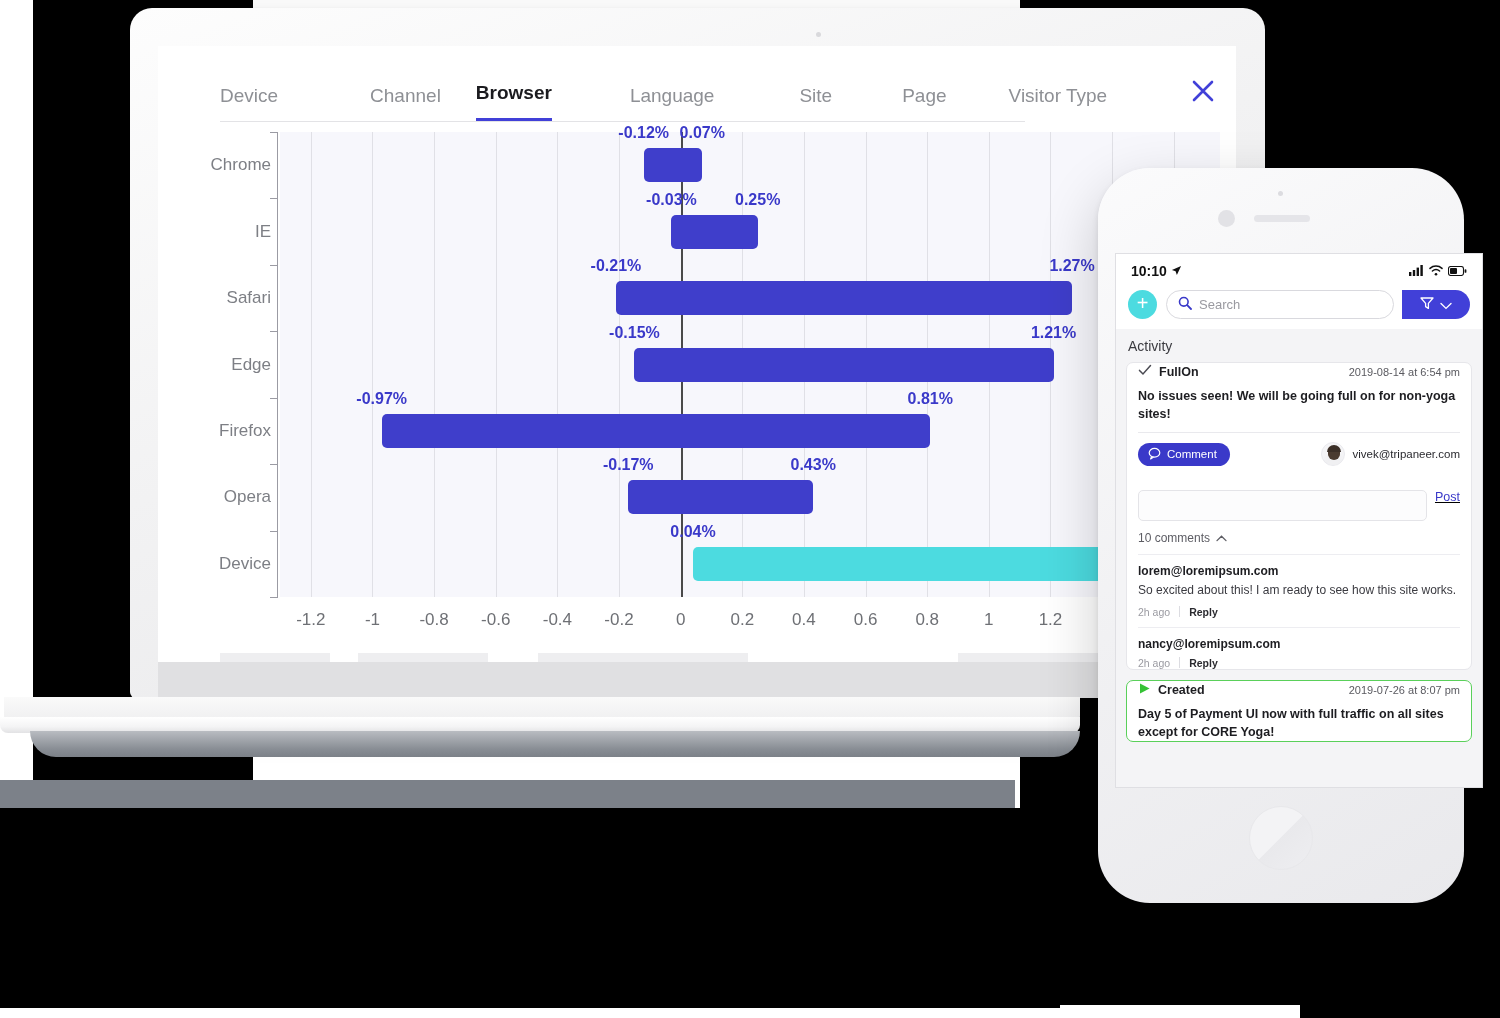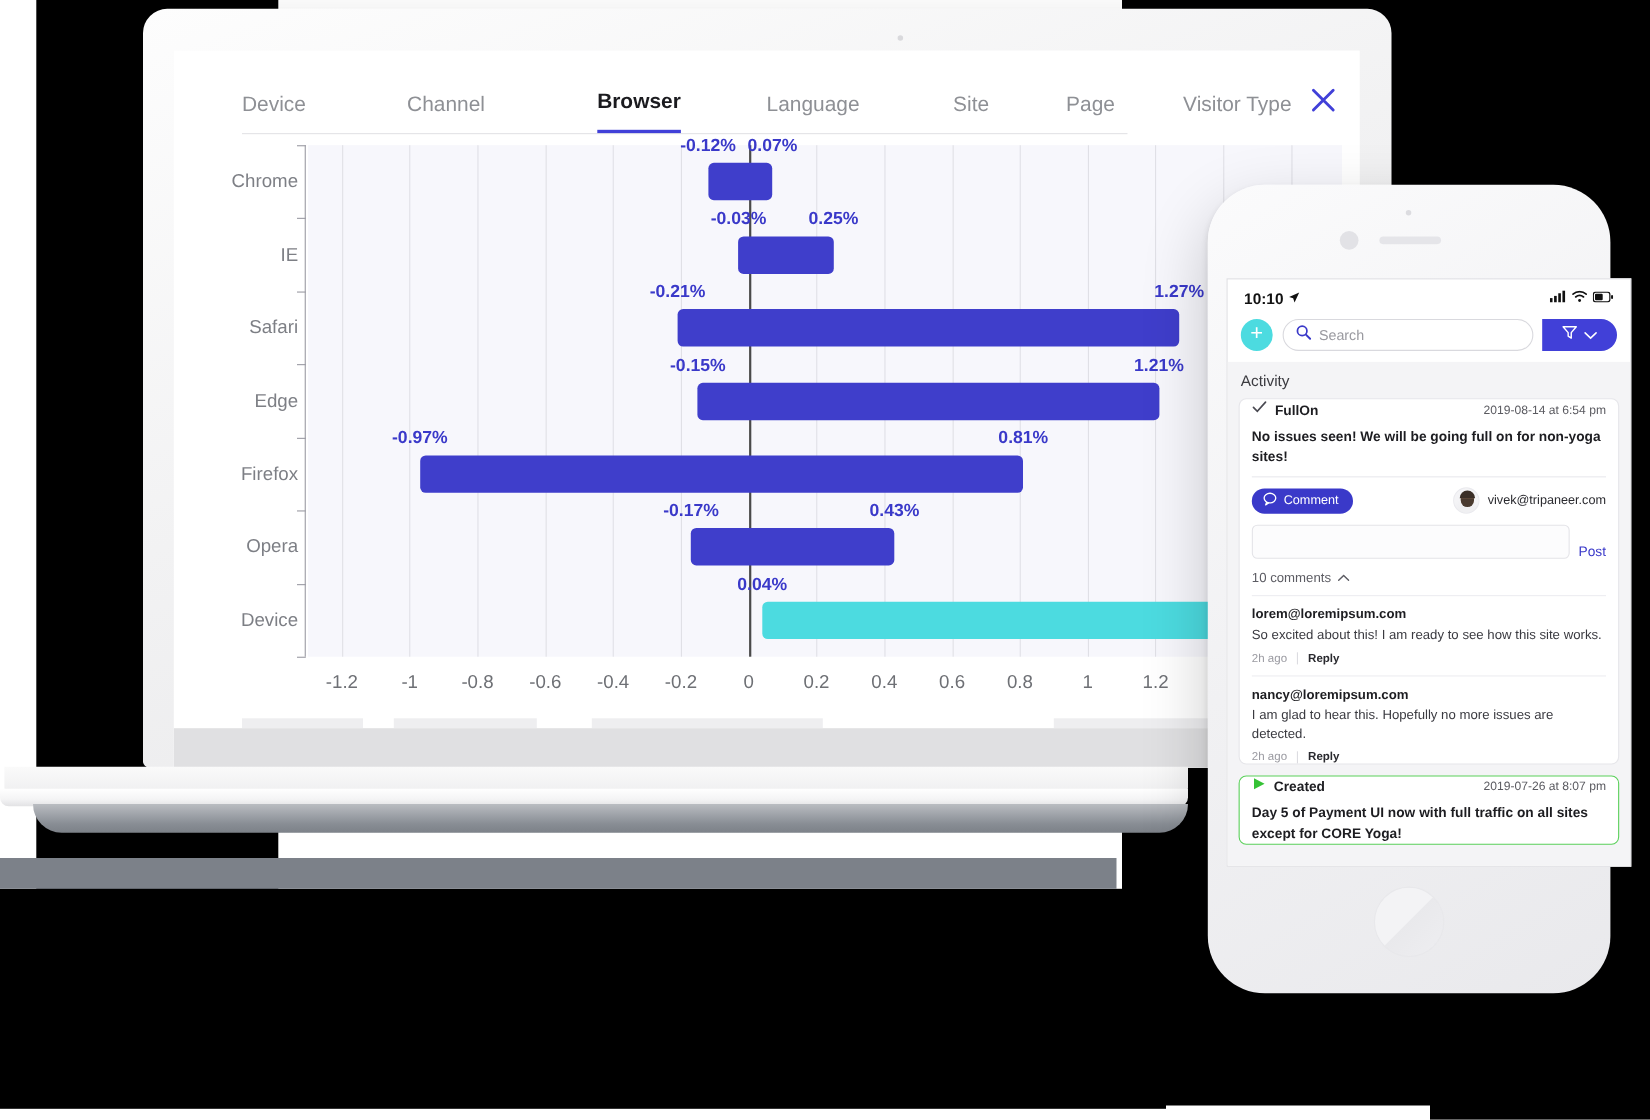--- a/index.html
+++ b/index.html
@@ -177,21 +177,21 @@
     width:24px; height:24px; border-radius:50%; overflow:hidden; flex:none;
     background: radial-gradient(circle at 50% 120%, #e9e9ec 0%, #f4f4f6 60%);
     position:relative; border:1px solid #eaeaee;
   }
   .av-face { position:absolute; left:6px; top:4px; width:12px; height:12px; border-radius:50%; background:#c49372; }
   .av-hair { position:absolute; left:5px; top:2px; width:14px; height:7px; border-radius:7px 7px 0 0; background:#3b2f27; }
   .av-beard { position:absolute; left:6px; top:9px; width:12px; height:8px; border-radius:0 0 7px 7px; background:#4a3b30; }
   .av-body { position:absolute; left:2px; top:17px; width:20px; height:9px; border-radius:9px 9px 0 0; background:#f0f0f2; }
   .user-mail { font-size:11.5px; color:#2a2a2f; }
   .reply-box {
-    margin-top:10px; display:flex; align-items:flex-end; gap:8px;
+    margin-top:24px; display:flex; align-items:flex-start; gap:8px;text-decoration:underline;
   }
   .reply-input {
     flex:1; height:31px; border:1px solid #e4e4e8; border-radius:5px; background:#fcfcfd;
   }
   .post-link { color:#3a39c9; font-size:12.5px; cursor:pointer; }
   .comments-toggle {
     display:flex; align-items:center; gap:6px; font-size:12px; color:#5c5c63;
     margin-top:10px; cursor:pointer;
   }
   .comment-item { border-top:1px solid #ededf1; padding-top:9px; margin-top:9px; }
@@ -219,21 +219,21 @@
     <div class="laptop-lid">
       <div class="laptop-camera"></div>
     </div>
 
     <div class="laptop-screen">
       <div class="app">
 
         <div class="tabbar" id="tabbar">
             <div class="tab" style="margin-left: 0px;">Device</div>
             <div class="tab" style="margin-left: 92px;">Channel</div>
-            <div class="tab active" style="margin-left: 102px;">Browser</div>
+            <div class="tab active" style="margin-left: 35px;">Browser</div>
             <div class="tab" style="margin-left: 78px;">Language</div>
             <div class="tab" style="margin-left: 85px;">Site</div>
             <div class="tab" style="margin-left: 70px;">Page</div>
             <div class="tab" style="margin-left: 62px;">Visitor Type</div>
           </div>
 
         <div class="close-x">
           <svg width="26" height="26" viewBox="0 0 26 26">
             <path d="M4 4 L22 22 M22 4 L4 22" stroke="#4140d8" stroke-width="2.6" stroke-linecap="round" fill="none"></path>
           </svg>
@@ -447,21 +447,20 @@
                 <div class="c-author">lorem@loremipsum.com</div>
                 <div class="c-text">So excited about this! I am ready to see how this site works.</div>
                 <div class="c-meta">
                   <span>2h ago</span>
                   <span class="div"></span>
                   <span class="c-reply">Reply</span>
                 </div>
               </div>
               <div class="comment-item">
                 <div class="c-author">nancy@loremipsum.com</div>
-                <div class="c-text">I am glad to hear this. Hopefully no more issues are detected.</div>
                 <div class="c-meta">
                   <span>2h ago</span>
                   <span class="div"></span>
                   <span class="c-reply">Reply</span>
                 </div>
               </div>
             </div>
             <div class="card green">
               <div class="card-head">
                 <div class="card-head-l">

